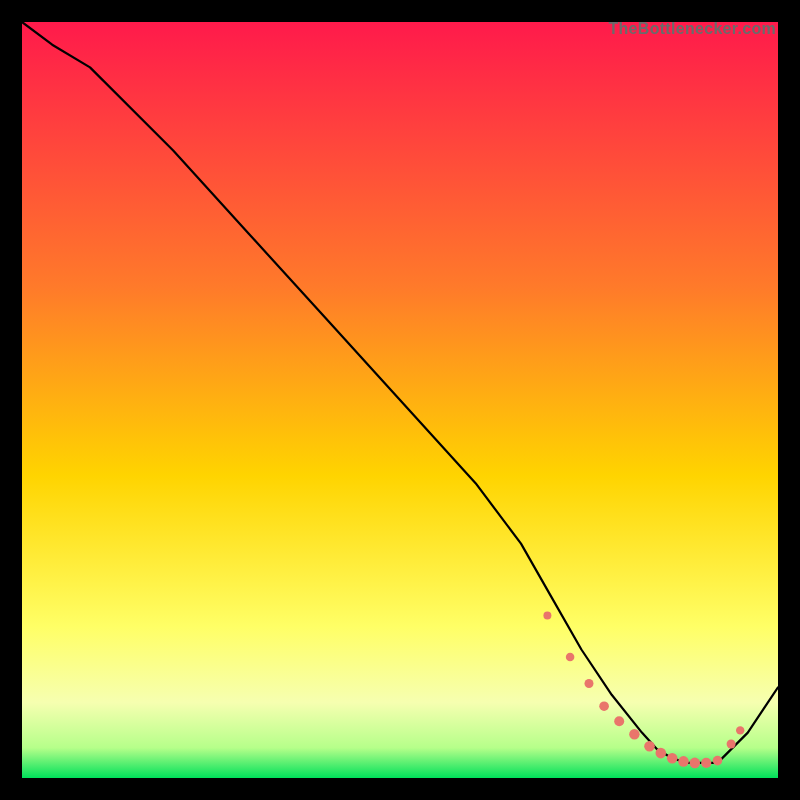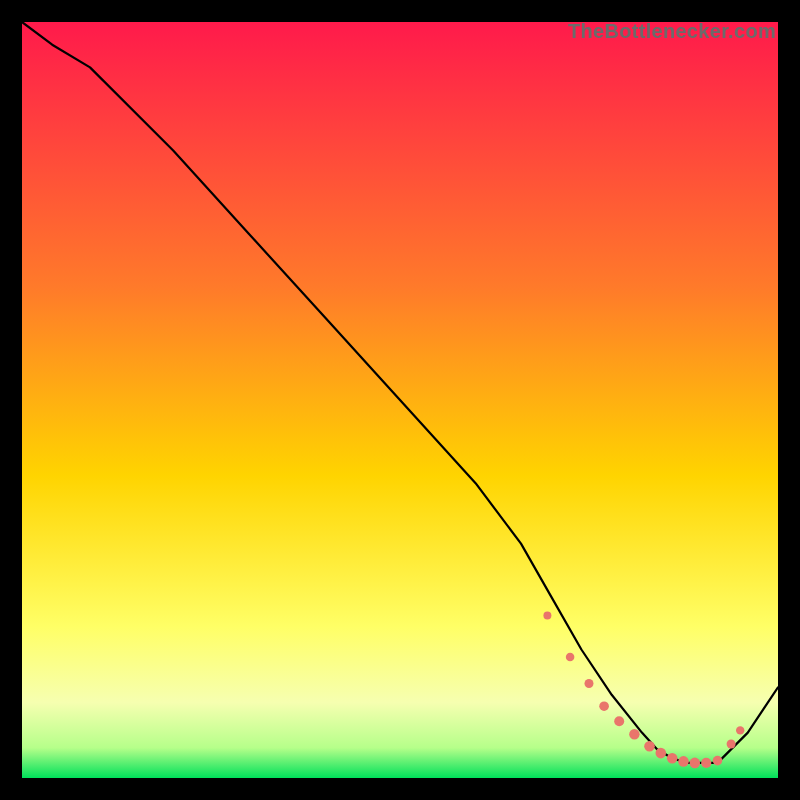--- a/index.html
+++ b/index.html
@@ -23,21 +23,21 @@
     left: 0;
     top: 0;
     width: 756px;
     height: 756px;
   }
   .watermark {
     position: absolute;
     right: 2px;
     top: -2px;
     font-family: Arial, Helvetica, sans-serif;
-    font-size: 20px;
+    font-size: 16px;
     font-weight: 600;
     color: #6b6b6b;
     letter-spacing: 0.3px;
     pointer-events: none;
   }
 </style>
 </head>
 <body>
 
 <div class="frame">

